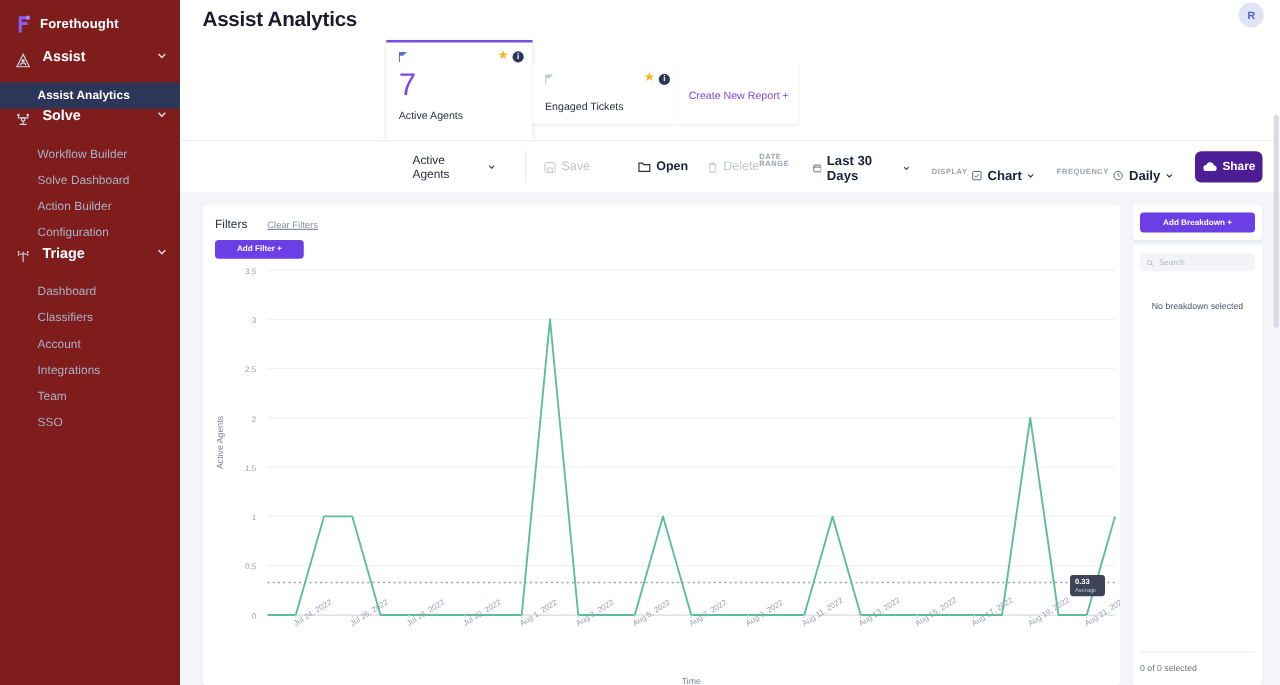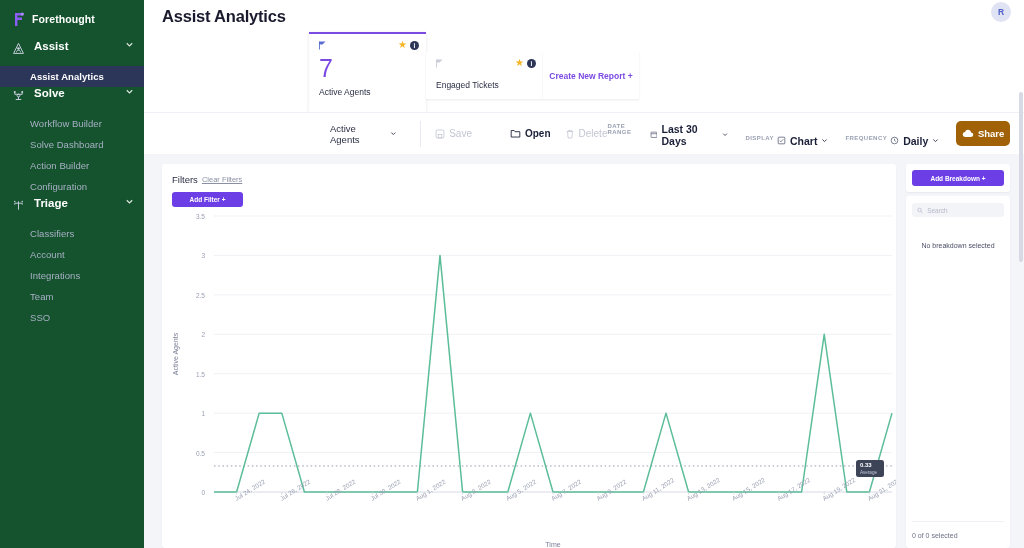--- a/index.html
+++ b/index.html
@@ -8,21 +8,21 @@
     width: 1024px; height: 548px;
     overflow: hidden;
     font-family: "Liberation Sans", sans-serif;
     background: #ffffff;
   }
   #app { display: flex; width: 1024px; height: 548px; }
 
   
   .sidebar {
     width: 144px; height: 548px;
-    background: #14532d;
+    background: #7f1d1d;
     flex: 0 0 144px;
     padding-top: 0;
     position: relative;
   }
   .brand {
     display: flex; align-items: center; gap: 6px;
     height: 30px; padding: 0 12px; margin-top: 4px;
   }
   .brand-logo { width: 14px; height: 15px; display: block; }
   .brand-name {
@@ -103,21 +103,21 @@
   .rcard.small {
     width: 117px; height: 47px; margin-top: 20px;
     padding: 7px 8px 0 10px;
     box-shadow: 0 1px 2px rgba(25,30,60,.09);
   }
   .rcard.cta {
     width: 96px; height: 47px; margin-top: 20px;
     display: flex; align-items: center; justify-content: center;
     box-shadow: 0 1px 2px rgba(25,30,60,.09);
   }
-  .cta-link { color: #7b4ae2; font-size: 8.5px; font-weight: 700; cursor: pointer; }
+  .cta-link { color: #7b4ae2; font-size: 8.5px; font-weight: 400; cursor: pointer; }
   .card-badges {
     position: absolute; right: 7px; top: 6px;
     display: flex; align-items: center; gap: 3px;
   }
   .star { color: #f5b421; font-size: 10px; line-height: 10px; }
   .infob {
     width: 9px; height: 9px; border-radius: 50%;
     background: #2d3657; color: #fff;
     font-size: 6.5px; font-weight: bold;
     display: flex; align-items: center; justify-content: center;
@@ -156,39 +156,39 @@
   }
   .ctrl-grp { display: flex; flex-direction: row; gap: 3px; }
   .ctrl-cap {
     font-size: 6px; color: #9aa0b3; letter-spacing: .45px; font-weight: 600;
   }
   .ctrl-val {
     display: flex; align-items: center; gap: 4px;
     font-size: 10.5px; color: #1a1f38; font-weight: bold; cursor: pointer;
   }
   .share-btn {
-    background: #a16207; color: #fff;
+    background: #4c1d95; color: #fff;
     border-radius: 5px; height: 25px; width: 60px;
     display: flex; align-items: center; justify-content: center; gap: 4px;
     font-size: 9.5px; font-weight: 600; cursor: pointer; margin-bottom: 1px;
   }
 
   
   .content {
     flex: 1 1 auto; display: flex;
     padding: 10px 14px 0 18px; gap: 10px;
     overflow: hidden;
   }
   .panel-left {
     flex: 1 1 auto; background: #ffffff; border-radius: 3px;
     position: relative; padding: 10px 10px 0 10px;
     box-shadow: 0 1px 2px rgba(25,30,60,.06);
     overflow: hidden;
   }
-  .filters-row { display: flex; align-items: center; gap: 4px; }
+  .filters-row { display: flex; align-items: center; gap: 16px; }
   .filters-title { font-size: 9.5px; color: #2b2f45; }
   .clear-filters {
     font-size: 7.5px; color: #8a90a3; text-decoration: underline; cursor: pointer;
   }
   .add-filter-btn {
     margin-top: 7px; width: 71px; height: 15px;
     background: #6b3ee6; border-radius: 3px; color: #fff;
     font-size: 6.5px; font-weight: 600;
     display: flex; align-items: center; justify-content: center; gap: 4px;
     cursor: pointer;
@@ -309,20 +309,23 @@
           <svg width="13" height="13" viewBox="0 0 14 14" fill="none" stroke="#cfd4e6" stroke-width="1">
             <path d="M7 2.5v9M3 4.5h8M3 4.5v1.6M11 4.5v1.6"></path>
             <circle cx="3" cy="2.8" r="0.8" fill="#cfd4e6" stroke="none"></circle>
             <circle cx="11" cy="2.8" r="0.8" fill="#cfd4e6" stroke="none"></circle>
           </svg>
         </span>
         <span class="glabel">Triage</span>
         <svg class="chev" viewBox="0 0 10 10" fill="none" stroke="#ffffff" stroke-width="1.3">
             <path d="M2 3.6 L5 6.6 L8 3.6"></path>
           </svg>
+      </div>
+      <div class="nav-item">
+        <span>Dashboard</span>
       </div>
       <div class="nav-item">
         <span>Classifiers</span>
       </div>
 
       <div class="nav-item">
         <span>Account</span>
       </div>
       <div class="nav-item">
         <span>Integrations</span>

